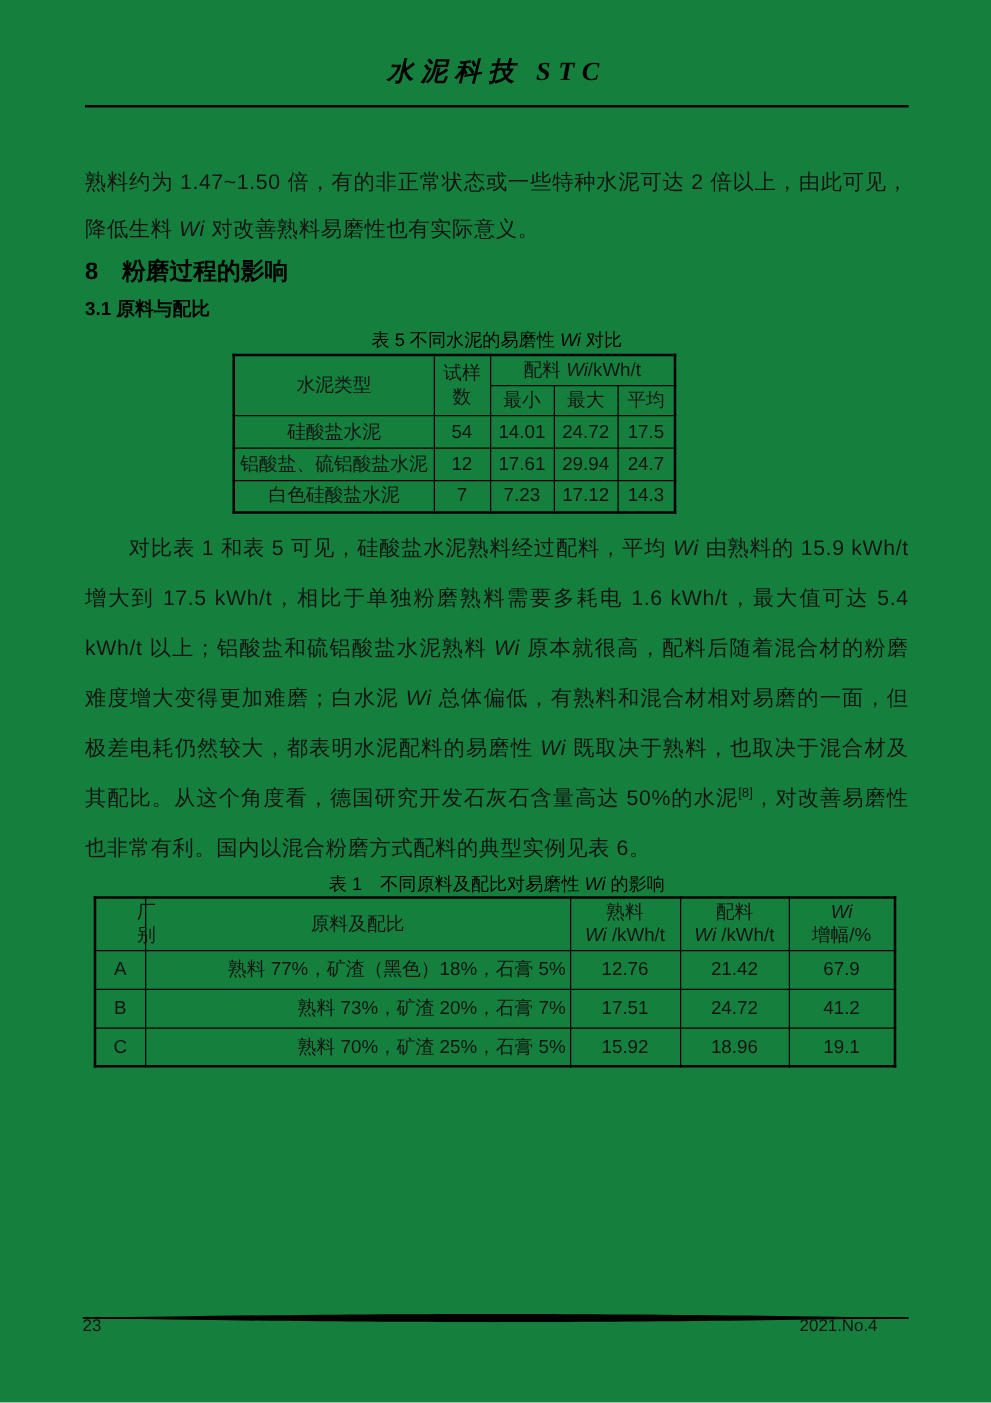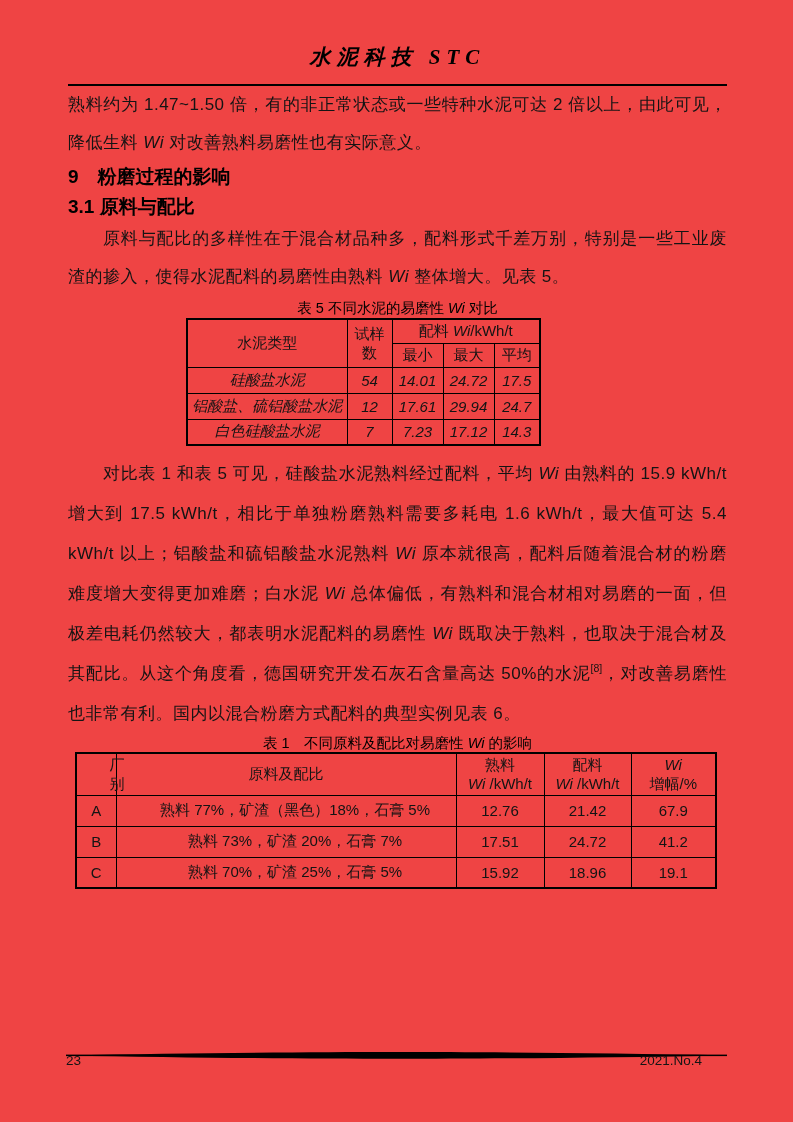--- a/index.html
+++ b/index.html
@@ -1,20 +1,20 @@
 <!DOCTYPE html>
 <html lang="zh"><head>
 <meta charset="utf-8">
 <style>
   * { margin:0; padding:0; box-sizing:border-box; }
   html,body { background:#ffffff; }
   .page {
     position:relative;
     width:793px; height:1122px;
-    background:#ef4444;
+    background:#15803d;
     color:#141414;
     font-family:"Liberation Sans","DejaVu Sans",sans-serif;
     overflow:hidden;
   }
   .content { padding:44px 66px 0 68px; }
 
   .journal-title {
     text-align:center;
     font-family:"Liberation Serif","DejaVu Serif",serif;
     font-style:italic;
@@ -25,33 +25,34 @@
     color:#000;
   }
   .header-rule { border-bottom:2px solid #000; margin-top:14px; }
 
   .par {
     font-size:17px;
     line-height:38px;
     text-align:justify;
     letter-spacing:0.5px;
     color:#141414;
+    margin-top:41px;
   }
   .par.indent { text-indent:35px; }
   .par.discussion { line-height:40px; margin-top:8px; }
 
   .sec-heading {
     font-size:19px;
     font-weight:bold;
     line-height:26px;
     margin-top:2px;
     color:#000;
   }
   .subsec-heading {
-    font-size:19px;
+    font-size:15px;
     font-weight:bold;
     line-height:26px;
     margin-top:4px;
     color:#000;
   }
 
   .it  { font-style:italic; }
   .sup { vertical-align:super; font-size:10.5px; line-height:0; letter-spacing:0; }
 
   .tcap {
@@ -73,30 +74,30 @@
     font-weight:normal;
     padding:0 3px;
     color:#141414;
   }
 
   
   .t5 { margin-left:118px; border:2.5px solid #000; width:355px; }
   .t5 .c1 { width:160px; } .t5 .c2 { width:45px; }
   .t5 .c3 { width:51px; }  .t5 .c4 { width:51px; } .t5 .c5 { width:46px; }
   .t5 tr.hrow   { height:24px; }
-  .t5 tr.drow   { height:26px;font-style:italic; }
+  .t5 tr.drow   { height:26px; }
   .narrow2 { display:inline-block; width:2.2em; word-break:break-all; line-height:19px; }
 
   
   .t6 { margin-left:7px; margin-top:0; border:2.5px solid #000; width:640px; }
   .t6 .c1 { width:40px; } .t6 .c2 { width:340px; }
   .t6 .c3 { width:88px; } .t6 .c4 { width:87px; } .t6 .c5 { width:85px; }
   .t6 tr.hrow { height:42px; }
   .t6 tr.drow { height:31px; }
-  .t6 td.mix  { text-align:center; padding-left:21px; }
+  .t6 td.mix  { text-align:right; padding-left:21px; }
   .narrow1 { display:inline-block; width:1.2em; word-break:break-all; line-height:19px;margin-left:28px; }
   .hl { line-height:19px; }
 
   
   .footer-line { position:absolute; top:1045px; left:66px; width:661px; height:7px; }
   .footer-page {
     position:absolute; top:1053px; left:66px; width:661px;
     font-size:13.5px; color:#141414;
   }
   .footer-issue {
@@ -108,24 +109,23 @@
 <body>
 
 <div class="page">
   <div class="content">
 
     <div class="journal-title">水泥科技  STC</div>
     <div class="header-rule"></div>
 
     <p class="par"><span>熟料约为 1.47~1.50 倍，有的非正常状态或一些特种水泥可达 2 倍以上，由此可见，降低生料 </span><span class="it">Wi</span><span> 对改善熟料易磨性也有实际意义。</span></p>
 
-    <div class="sec-heading">9　粉磨过程的影响</div>
+    <div class="sec-heading">8　粉磨过程的影响</div>
 
     <div class="subsec-heading">3.1 原料与配比</div>
-    <p class="par indent"><span>原料与配比的多样性在于混合材品种多，配料形式千差万别，特别是一些工业废渣的掺入，使得水泥配料的易磨性由熟料 </span><span class="it">Wi</span><span> 整体增大。见表 5。</span></p>
 
     <div class="tcap"><span>表 5 不同水泥的易磨性 </span><span class="it">Wi</span><span> 对比</span></div>
     <table class="t5">
       <colgroup>
           <col class="c1">
           <col class="c2">
           <col class="c3">
           <col class="c4">
           <col class="c5">
         </colgroup>

